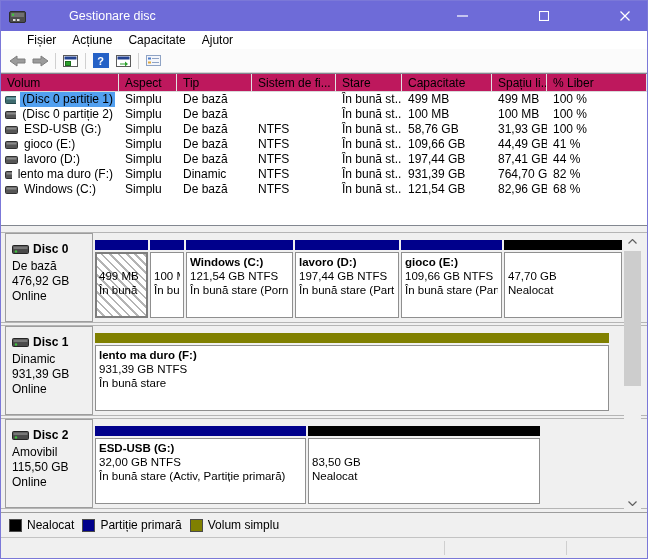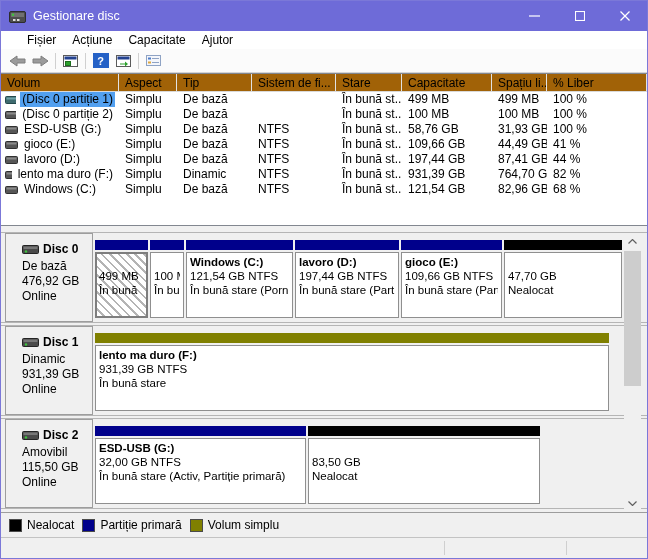--- a/index.html
+++ b/index.html
@@ -6,49 +6,49 @@
   html,body { background:#d8d8d8; }
   .window {
     width: 648px; height: 559px;
     border: 1px solid #7b78d8;
     background: #f0f0f0;
     font-family: "Liberation Sans", sans-serif;
     font-size: 12px; color: #000;
     position: relative; overflow: hidden;
   }
   
-  .titlebar { height: 30px; background: #6e6bd8; display: flex; align-items: center; }
+  .titlebar { height: 30px; background: #6e6bd8; display: flex; align-items: center; gap: 36px; }
   .titlebar .appicon { margin-left: 8px; display: flex; }
   .titlebar .title { color: #fff; margin-left: 7px; font-size: 12.5px; flex: 1; }
   .wctl { width: 45px; height: 30px; display: flex; align-items: center; justify-content: center; }
   .wctl svg { display: block; }
   
   .menubar { height: 18px; background: #fff; display: flex; align-items: center; padding-left: 18px; }
   .menubar .mitem { padding: 1px 8px; height: 18px; display:flex; align-items:center; }
   
   .toolbar { height: 24px; background: #fbfbfb; border-bottom: 1px solid #d4d4d4; display: flex; align-items: center; padding-left: 5px; }
   .tbtn { width: 23px; height: 21px; display: flex; align-items: center; justify-content: center; }
   .tsep { width: 1px; height: 16px; background: #d0d0d0; margin: 0 3px; }
   .helpbox { width: 16px; height: 15px; background: #2561c6; color:#fff; font-weight:bold; font-size:11px; display:flex; align-items:center; justify-content:center; }
   
   .volpane { height: 153px; background: #fff; border: 1px solid #828790; border-left:none; border-right:none; overflow: hidden; }
   .vrow { display: grid; grid-template-columns: 118px 58px 75px 84px 66px 90px 55px 1fr; }
   .vhead { height: 18px; }
-  .vhead .hcell { border-right: 1px solid #e2e2e2; border-bottom: 1px solid #d9d9d9; padding: 2px 4px 0 6px; white-space: nowrap; overflow: hidden; background:#a16207; }
+  .vhead .hcell { border-right: 1px solid #e2e2e2; border-bottom: 1px solid #d9d9d9; padding: 2px 4px 0 6px; white-space: nowrap; overflow: hidden; background:#be185d; }
   .vdata { height: 15px; }
   .vdata .cell { padding: 0 4px 0 6px; white-space: nowrap; overflow: hidden; line-height: 15px; }
   .vdata .vname { display: flex; align-items: center; gap: 4px; padding-left: 4px; }
   .vdata .vname .lbl { padding: 0 2px; white-space: nowrap; }
   .vdata .vname .lbl.selected { background: #52a0f0; }
   
   .splitter { height: 6px; background: #f0f0f0; }
   
   .graphpane { position: relative; height: 305px; background: #f0f0f0; }
   .discrow { height: 91px; border-top: 1px solid #b5b5b5; border-bottom: 1px solid #b5b5b5; margin-bottom: 2px; display: flex; padding-left: 4px; }
-  .disclabel { width: 88px; border: 1px solid #9d9d9d; background: #f0f0f0; padding: 8px 5px 0 16px; flex: none; }
+  .disclabel { width: 88px; border: 1px solid #9d9d9d; background: #f0f0f0; padding: 8px 5px 0 6px; flex: none; }
   .disclabel .dl1 { display: flex; align-items: center; gap: 4px; font-weight: bold; margin-bottom: 3px; }
   .disclabel .dln { line-height: 15px; white-space: nowrap; overflow: hidden; }
   .parts { display: flex; gap: 2px; margin-left: 2px; padding-top: 7px; }
   .part { display: flex; flex-direction: column; flex: none; }
   .part .bar { height: 10px; }
   .bar.primary { background: #00008b; }
   .bar.unallocated { background: #000; }
   .bar.simple { background: #808000; }
   .part .pbody { margin-top: 2px; height: 66px; background: #fff; border: 1px solid #8f8f8f; padding: 2px 3px; overflow: hidden; }
   .part .pbody.hatched {

